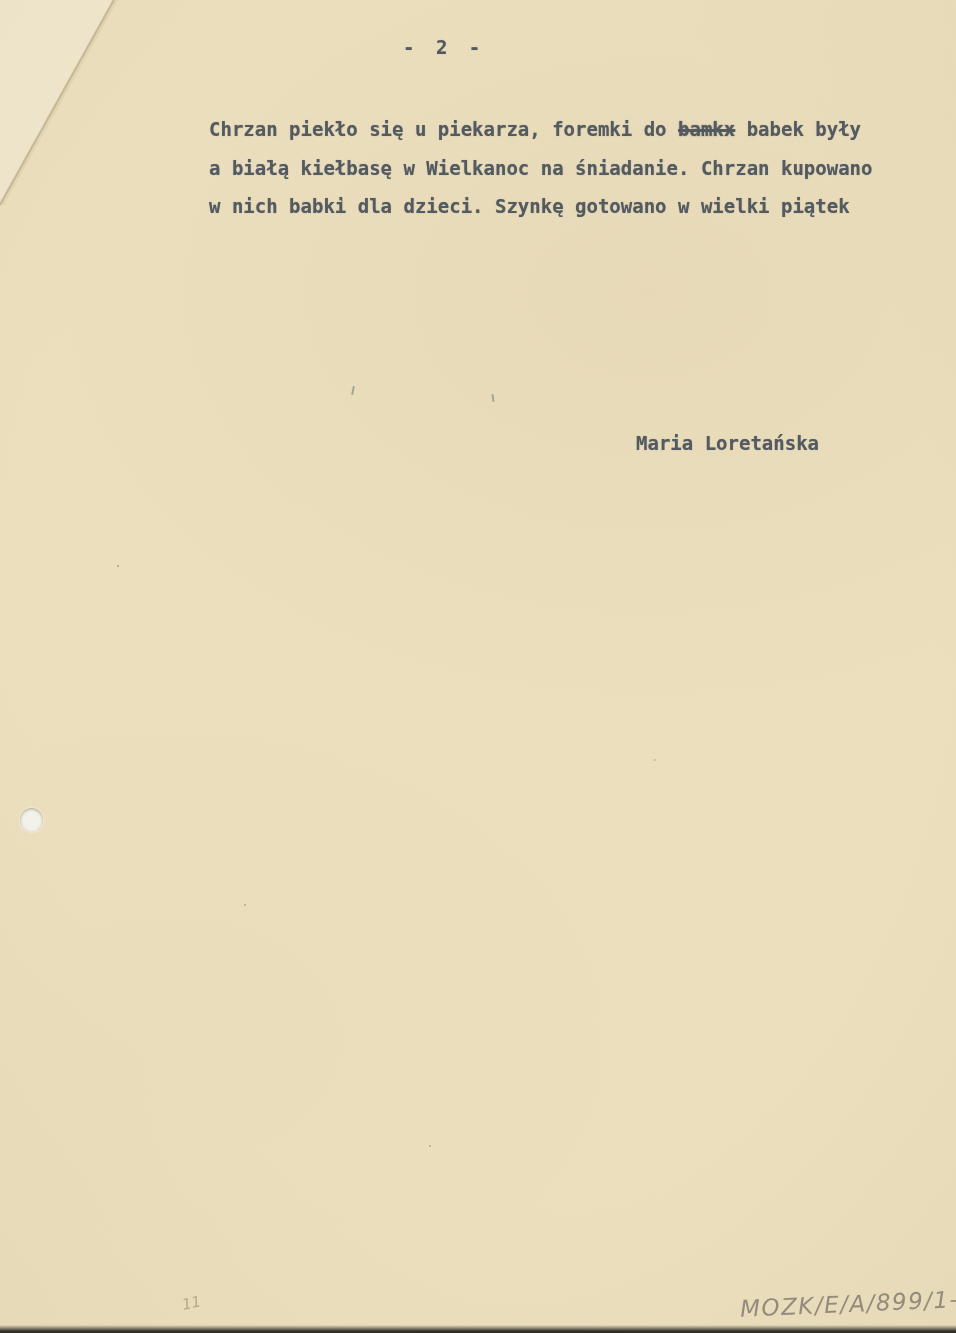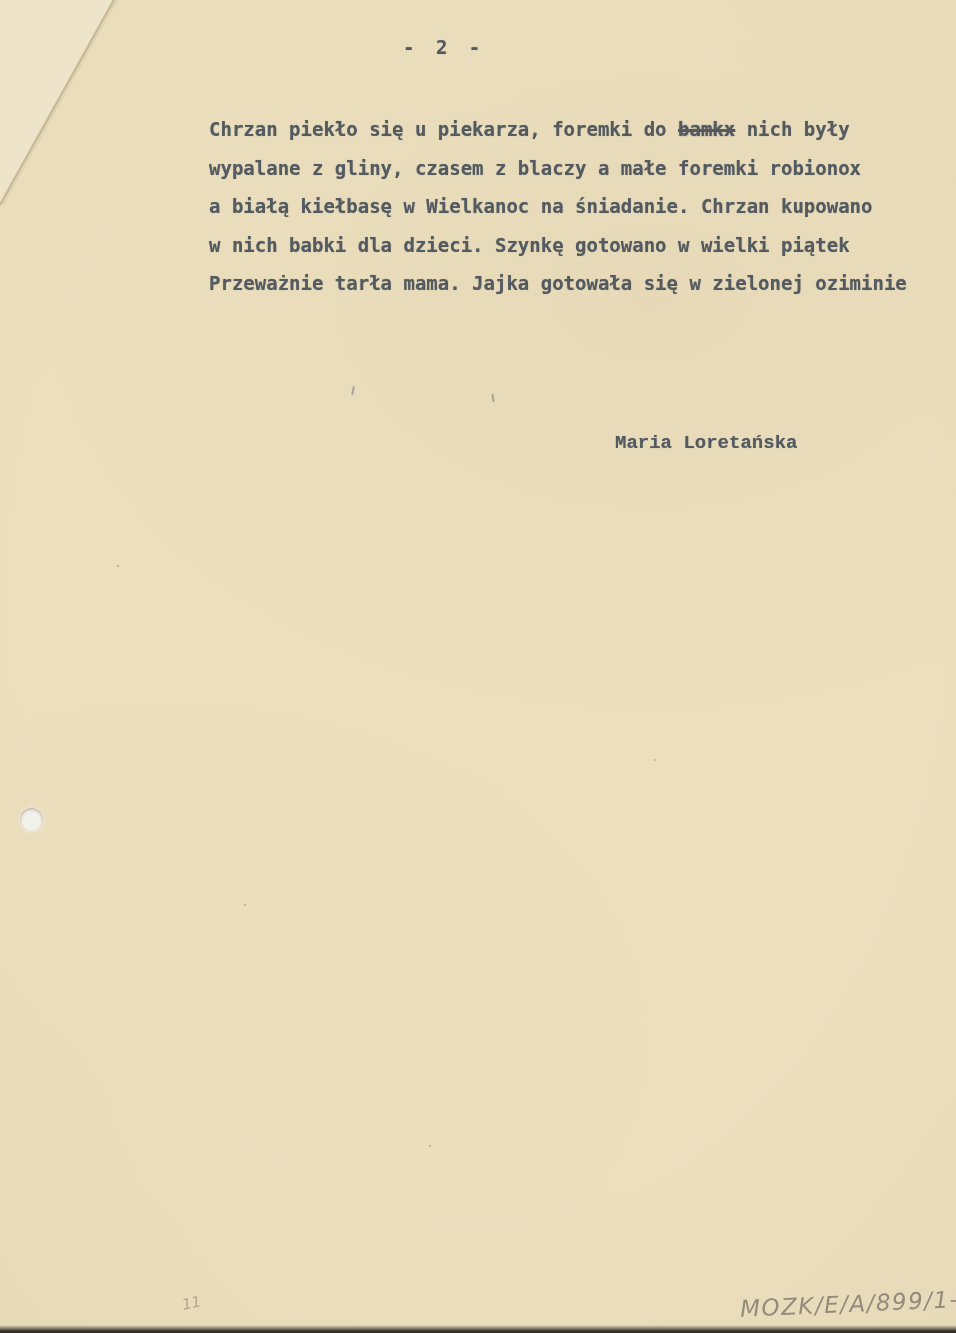--- a/index.html
+++ b/index.html
@@ -44,21 +44,21 @@
     position:absolute;left:209px;top:110px;
     line-height:38.6px;
   }
   .struck{
     font-weight:800;
     text-decoration:line-through;
     text-decoration-thickness:3px;
     text-shadow:0 0 1.5px rgba(60,70,80,.8);
   }
   .signature{
-    position:absolute;left:615px;top:432px;font-family:Liberation Mono, monospace;
+    position:absolute;left:636px;top:432px;
   }
   .pencil-ref{
     position:absolute;left:740px;top:1290px;
     font-family:"DejaVu Sans", sans-serif;
     font-style:italic;
     font-size:23px;
     letter-spacing:1.5px;
     color:#938b7b;
     transform:rotate(-2.5deg);
     white-space:nowrap;
@@ -97,25 +97,23 @@
 
   <svg class="crease-svg" width="170" height="260" viewBox="0 0 170 260">
     <polygon points="0,0 114,0 0,205" fill="rgba(245,239,223,0.40)"></polygon>
     <line x1="114" y1="0" x2="0" y2="205" stroke="#c8ba96" stroke-width="2.5"></line>
     <line x1="117" y1="0" x2="3" y2="205" stroke="rgba(215,202,170,0.6)" stroke-width="1.5"></line>
   </svg>
 
   <div class="typed page-number">- 2 -</div>
 
   <div class="paragraph">
-    <div class="typed"><span>Chrzan piekło się u piekarza, foremki do </span><span class="struck">bamkx</span><span> nich były</span></div>
-    <div class="typed">wypalane z gliny, czasem z blaczy a małe foremki robionox</div>
+    <div class="typed"><span>Chrzan piekło się u piekarza, foremki do </span><span class="struck">bamkx</span><span> babek były</span></div>
     <div class="typed">a białą kiełbasę w Wielkanoc na śniadanie. Chrzan kupowano</div>
     <div class="typed">w nich babki dla dzieci. Szynkę gotowano w wielki piątek</div>
-    <div class="typed">Przeważnie tarła mama. Jajka gotowała się w zielonej oziminie</div>
   </div>
 
   <div class="typed signature">Maria Loretańska</div>
 
   <div class="speck-mark speck-a"></div>
   <div class="speck-mark speck-b"></div>
 
   <div class="hole-punch"></div>
 
   <div class="pencil-faint">11</div>

